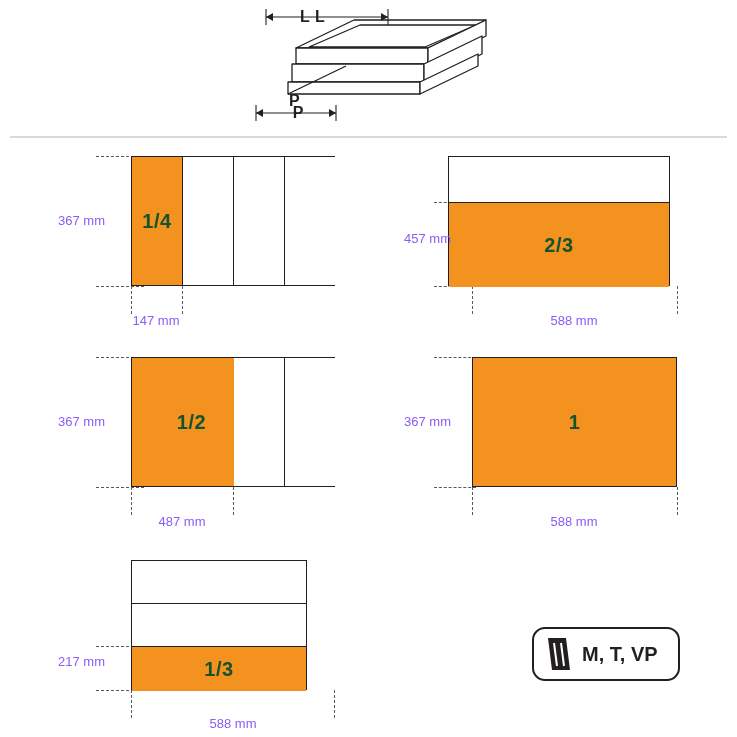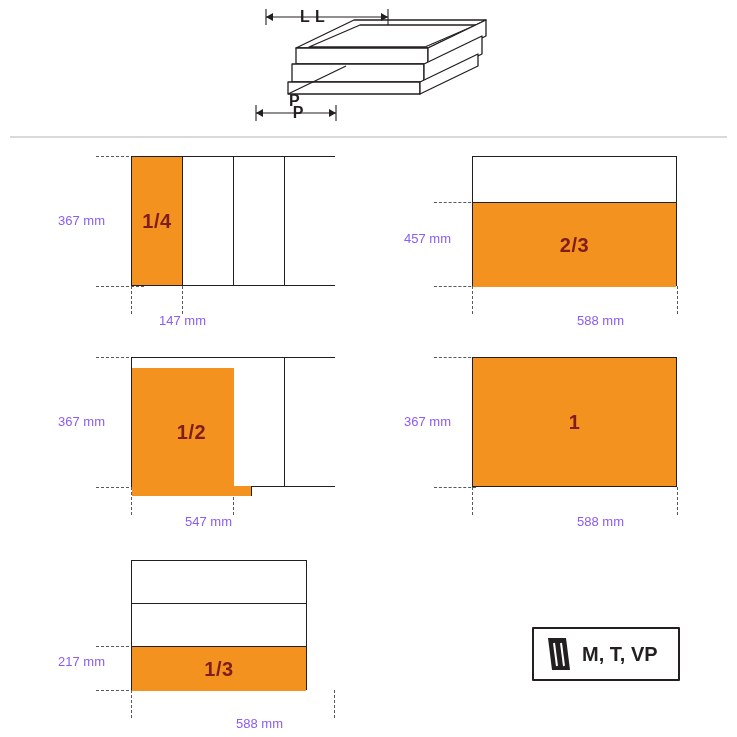--- a/index.html
+++ b/index.html
@@ -64,33 +64,33 @@
   }
   .cell-label {
     position: absolute;
     left: 0;
     right: 0;
     top: 50%;
     transform: translateY(-50%);
     text-align: center;
     font-weight: bold;
     font-size: 20px;
-    color: #7f1d1d;
+    color: #14532d;
     letter-spacing: 0.5px;
   }
 
   
   .dim {
     position: absolute;
     font-size: 13px;
     color: #8b5cf6;
     white-space: nowrap;
   }
   .dim.center {
-    text-align: right;
+    text-align: center;
   }
 
   
   .dash-h {
     position: absolute;
     height: 0;
     border-top: 1.4px dashed #58595b;
   }
   .dash-v {
     position: absolute;
@@ -99,21 +99,21 @@
   }
 
   
   .badge {
     position: absolute;
     left: 532px;
     top: 627px;
     width: 148px;
     height: 54px;
     border: 2px solid #231f20;
-    border-radius: 1px;
+    border-radius: 13px;
     background: #ffffff;
     box-sizing: border-box;
     display: flex;
     align-items: center;
     padding-left: 10px;
     text-align: center;
   }
   .badge-text {
     font-size: 20px;
     font-weight: bold;
@@ -193,47 +193,47 @@
     <div class="dim" style="left:58px; top:213px;">367 mm</div>
     <div class="dim center" style="left:106px; top:313px; width:100px;">147 mm</div>
   </div>
 
   <div class="block">
     <div class="dash-h" style="left:434px; top:202px; width:42px;"></div>
     <div class="dash-h" style="left:434px; top:286px; width:42px;"></div>
     <div class="dash-v" style="left:472px; top:286px; height:28px;"></div>
     <div class="dash-v" style="left:677px; top:286px; height:28px;"></div>
 
-    <div class="cells" style="left:472px; top:156px; width:205px; height:130px;">
+    <div class="cells" style="left:448px; top:156px; width:222px; height:130px;">
       <div class="cell hline" style="left:0; top:0; width:100%; height:46px;"></div>
       <div class="cell orange" style="left:0; top:46px; width:100%; height:84px;">
         <div class="cell-label">2/3</div>
       </div>
     </div>
 
     <div class="dim" style="left:404px; top:231px;">457 mm</div>
     <div class="dim center" style="left:524px; top:313px; width:100px;">588 mm</div>
   </div>
 
   <div class="block">
     <div class="dash-h" style="left:96px; top:357px; width:48px;"></div>
     <div class="dash-h" style="left:96px; top:487px; width:48px;"></div>
     <div class="dash-v" style="left:131px; top:487px; height:28px;"></div>
     <div class="dash-v" style="left:233px; top:487px; height:28px;"></div>
 
     <div class="cells" style="left:131px; top:357px; width:204px; height:130px;">
-      <div class="cell orange vline" style="left:0; top:0; width:120px; height:100%;margin-top:10px;">
+      <div class="cell orange vline" style="left:0; top:0; width:120px; height:100%;">
         <div class="cell-label">1/2</div>
       </div>
       <div class="cell vline" style="left:102px; top:0; width:51px; height:100%;"></div>
       <div class="cell" style="left:153px; top:0; width:51px; height:100%;"></div>
     </div>
 
     <div class="dim" style="left:58px; top:414px;">367 mm</div>
-    <div class="dim center" style="left:132px; top:514px; width:100px;">547 mm</div>
+    <div class="dim center" style="left:132px; top:514px; width:100px;">487 mm</div>
   </div>
 
   <div class="block">
     <div class="dash-h" style="left:434px; top:357px; width:42px;"></div>
     <div class="dash-h" style="left:434px; top:487px; width:42px;"></div>
     <div class="dash-v" style="left:472px; top:487px; height:28px;"></div>
     <div class="dash-v" style="left:677px; top:487px; height:28px;"></div>
 
     <div class="cells" style="left:472px; top:357px; width:205px; height:130px;">
       <div class="cell orange" style="left:0; top:0; width:100%; height:100%;">

